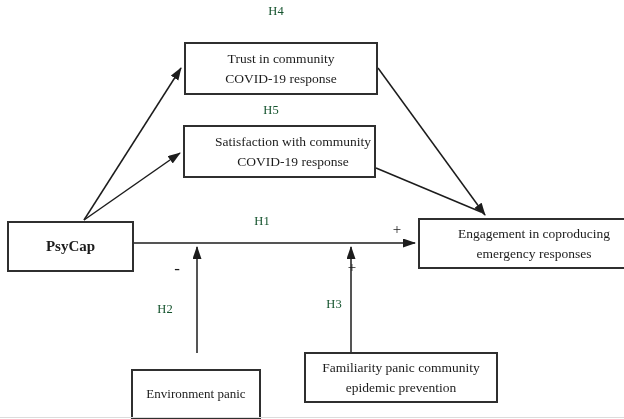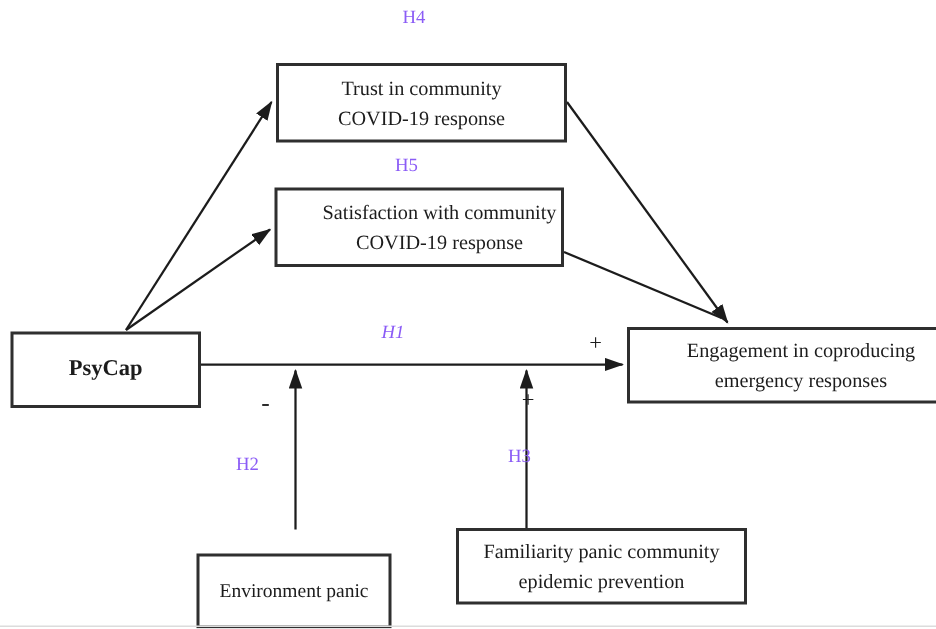--- a/index.html
+++ b/index.html
@@ -38,29 +38,29 @@
   .box span { display: block; white-space: nowrap; }
   .box-trust        { left: 184px; top: 42px;  width: 194px; height: 53px; }
   .box-satisfaction { left: 183px; top: 125px; width: 193px; height: 53px; padding-left: 27px; }
   .box-psycap       { left: 7px;   top: 221px; width: 127px; height: 51px; font-size: 15px; font-weight: bold; }
   .box-engagement   { left: 418px; top: 218px; width: 232px; height: 51px; }
   .box-envpanic     { left: 131px; top: 353px; width: 130px; height: 50px; font-size: 13px; margin-top: 16px; }
   .box-familiarity  { left: 304px; top: 352px; width: 194px; height: 51px; }
   .lbl {
     position: absolute;
     font-size: 12.5px;
-    color: #8b5cf6;
+    color: #14532d;
     text-align: center;
     line-height: 1.1;
   }
   .lbl-h4 { left: 256px; top: 5px;   width: 40px; }
   .lbl-h5 { left: 251px; top: 104px; width: 40px; }
-  .lbl-h1 { left: 242px; top: 215px; width: 40px; font-style: italic; }
+  .lbl-h1 { left: 242px; top: 215px; width: 40px; }
   .lbl-h2 { left: 145px; top: 303px; width: 40px; }
-  .lbl-h3 { left: 314px; top: 298px; width: 40px; text-align: right; }
+  .lbl-h3 { left: 314px; top: 298px; width: 40px; }
   .sign {
     position: absolute;
     font-size: 15px;
     color: #1c1c1c;
     text-align: center;
     line-height: 1;
   }
   .sign-h1 { left: 387px; top: 222px; width: 20px; }
   .sign-h3 { left: 342px; top: 260px; width: 20px; }
   .sign-h2 { left: 167px; top: 260px; width: 20px; font-size: 17px; }

